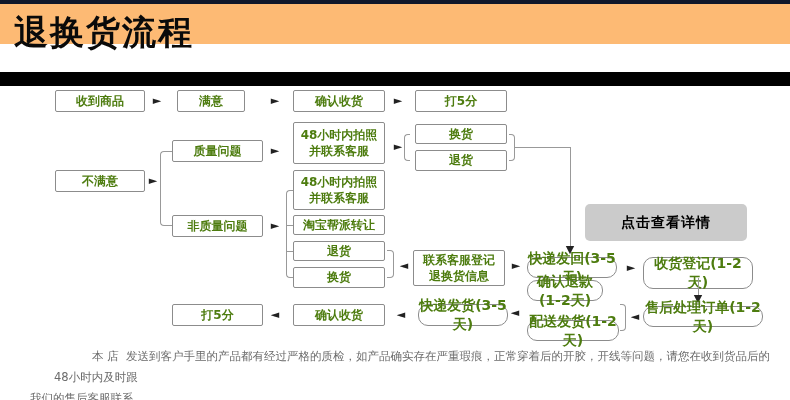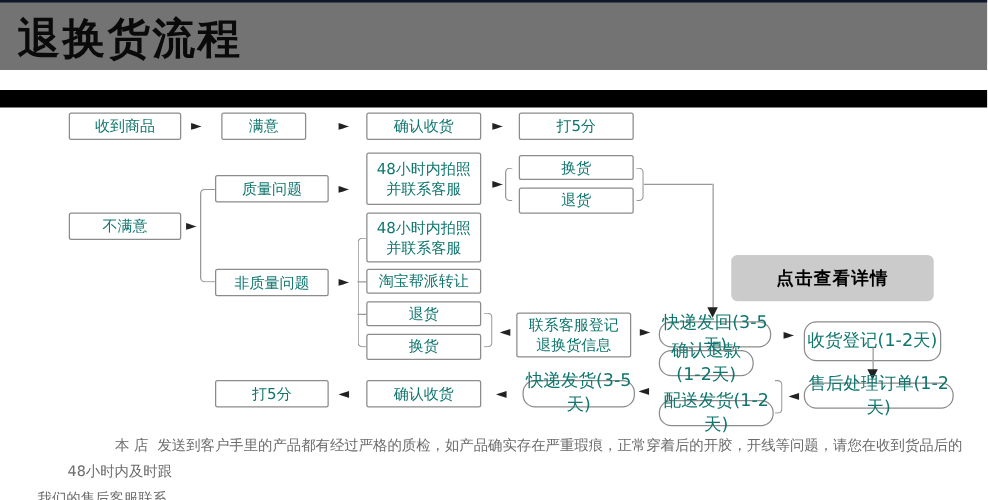--- a/index.html
+++ b/index.html
@@ -3,35 +3,35 @@
 <meta charset="utf-8">
 <style>
   * { margin:0; padding:0; box-sizing:border-box; }
   html,body { background:#fff; }
   #stage {
     position:relative; width:790px; height:400px; background:#ffffff;
     font-family:"DejaVu Sans","Liberation Sans",sans-serif; overflow:hidden;
   }
   
   .banner {
-    position:absolute; left:0; top:0; width:790px; height:56px;
-    background:#737373; border-top:2px solid #0f172a;
+    position:absolute; left:0; top:0; width:790px; height:44px;
+    background:#fdba74; border-top:4px solid #0f172a;
   }
   .banner h1 {
     position:absolute; left:14px; top:6px;
     font-size:34px; font-weight:bold; color:#0a0a0a; letter-spacing:2px;
   }
   .black-bar { position:absolute; left:0; top:72px; width:790px; height:14px; background:#000; }
 
   
   .node {
     position:absolute; background:#fff; border:1px solid #8c8c8c; border-radius:2px;
-    color:#0f766e; font-size:12px; text-align:center;
+    color:#4d7c0f; font-size:12px; text-align:center;
     display:flex; align-items:center; justify-content:center;
-    white-space:pre-line; line-height:1.35;
+    white-space:pre-line; line-height:1.35;font-weight:bold;
   }
   .node.sm { font-size:14px;border-radius:10px; }
 
   
   .ln { position:absolute; }
   .br-l { border-left:1px solid #999; border-top:1px solid #999; border-bottom:1px solid #999;
           border-top-left-radius:4px; border-bottom-left-radius:4px; }
   .br-r { border-right:1px solid #999; border-top:1px solid #999; border-bottom:1px solid #999;
           border-top-right-radius:4px; border-bottom-right-radius:4px; }
   .h-line { border-top:1px solid #999; height:0; }

